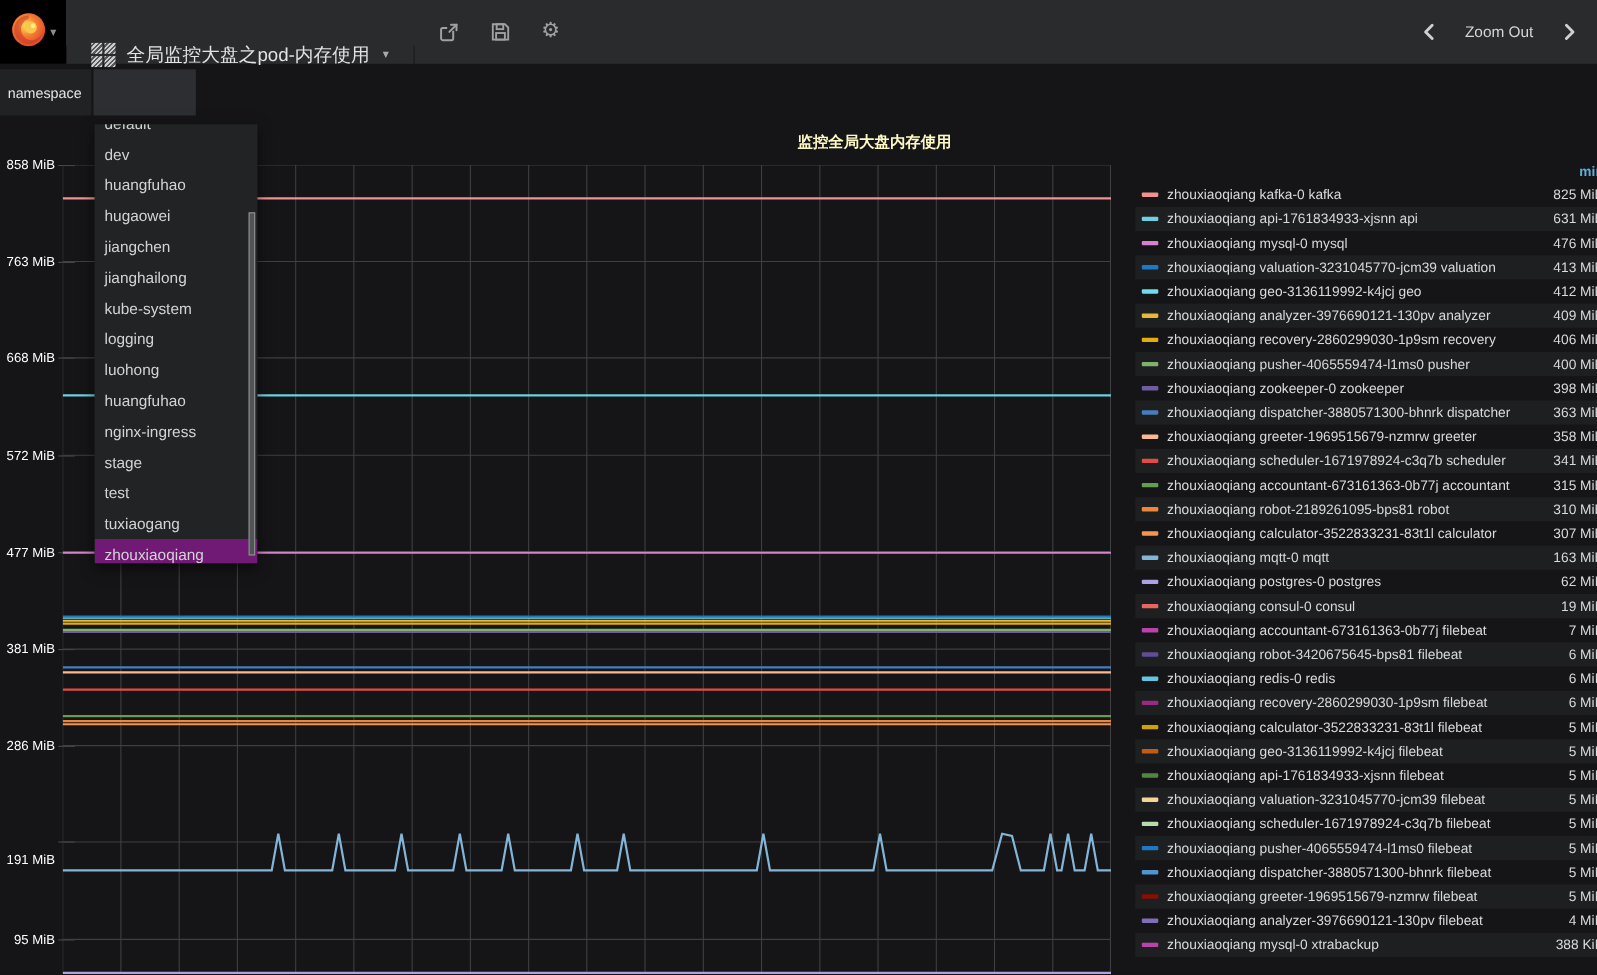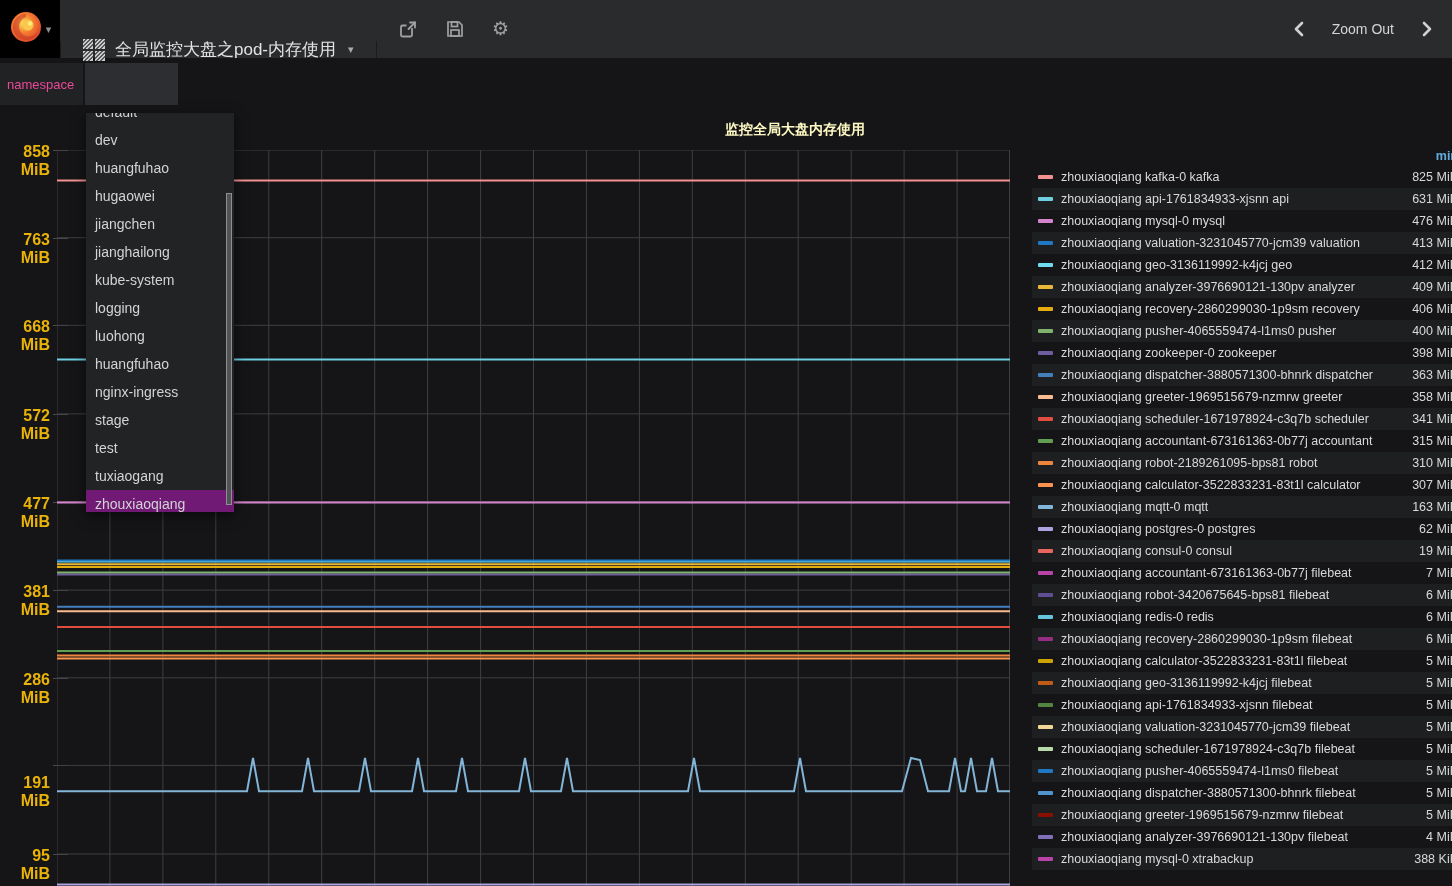--- a/index.html
+++ b/index.html
@@ -25,30 +25,30 @@
   .nav-icon { width:20px; height:20px; display:flex; align-items:center; justify-content:center;
     cursor:pointer; color:#9fa1a4; font-size:19px; line-height:20px; }
   .zoom-controls { margin-left:auto; display:flex; align-items:center; gap:26px;
     padding-right:18px; }
   .zoom-label { font-size:14px; color:#d4d5d6; cursor:pointer; }
   .chev-btn { width:14px; height:18px; display:flex; align-items:center; justify-content:center;
     cursor:pointer; }
 
   
   .submenu { position:absolute; left:0; top:63px; height:42px; display:flex; }
-  .var-label { width:83px; height:42px; background:#212224; color:#ec4899; font-size:13px;
+  .var-label { width:83px; height:42px; background:#212224; color:#e5e5e5; font-size:13px;
     display:flex; align-items:center; padding-left:7px; }
   .var-value { width:93px; height:42px; background:#2d2e31; margin-left:2px; cursor:pointer; }
 
   
   .panel-title { position:absolute; left:138px; top:121px; width:1314px; height:20px;
     text-align:center; font-size:14px; font-weight:bold; color:#fef9c3; cursor:pointer; }
 
-  .y-label { position:absolute; left:0; width:50px; text-align:right; font-size:16px;
-    color:#eab308;font-weight:bold; }
+  .y-label { position:absolute; left:0; width:50px; text-align:right; font-size:12px;
+    color:#ffffff; }
   .tick-dash { position:absolute; left:53px; width:15px; height:1px; background:#4a4a4c; }
 
   #chart-svg { position:absolute; left:57px; top:150px; }
   .grid { stroke:#3e3f41; stroke-width:1; }
 
   
   .legend { position:absolute; left:1032px; top:146px; width:430px; }
   .legend-header-row { height:20px; display:flex; align-items:center; }
   .legend-header-row .val { color:#61aedb; font-weight:bold; }
   .legend-row { height:22px; display:flex; align-items:center; cursor:pointer; }

